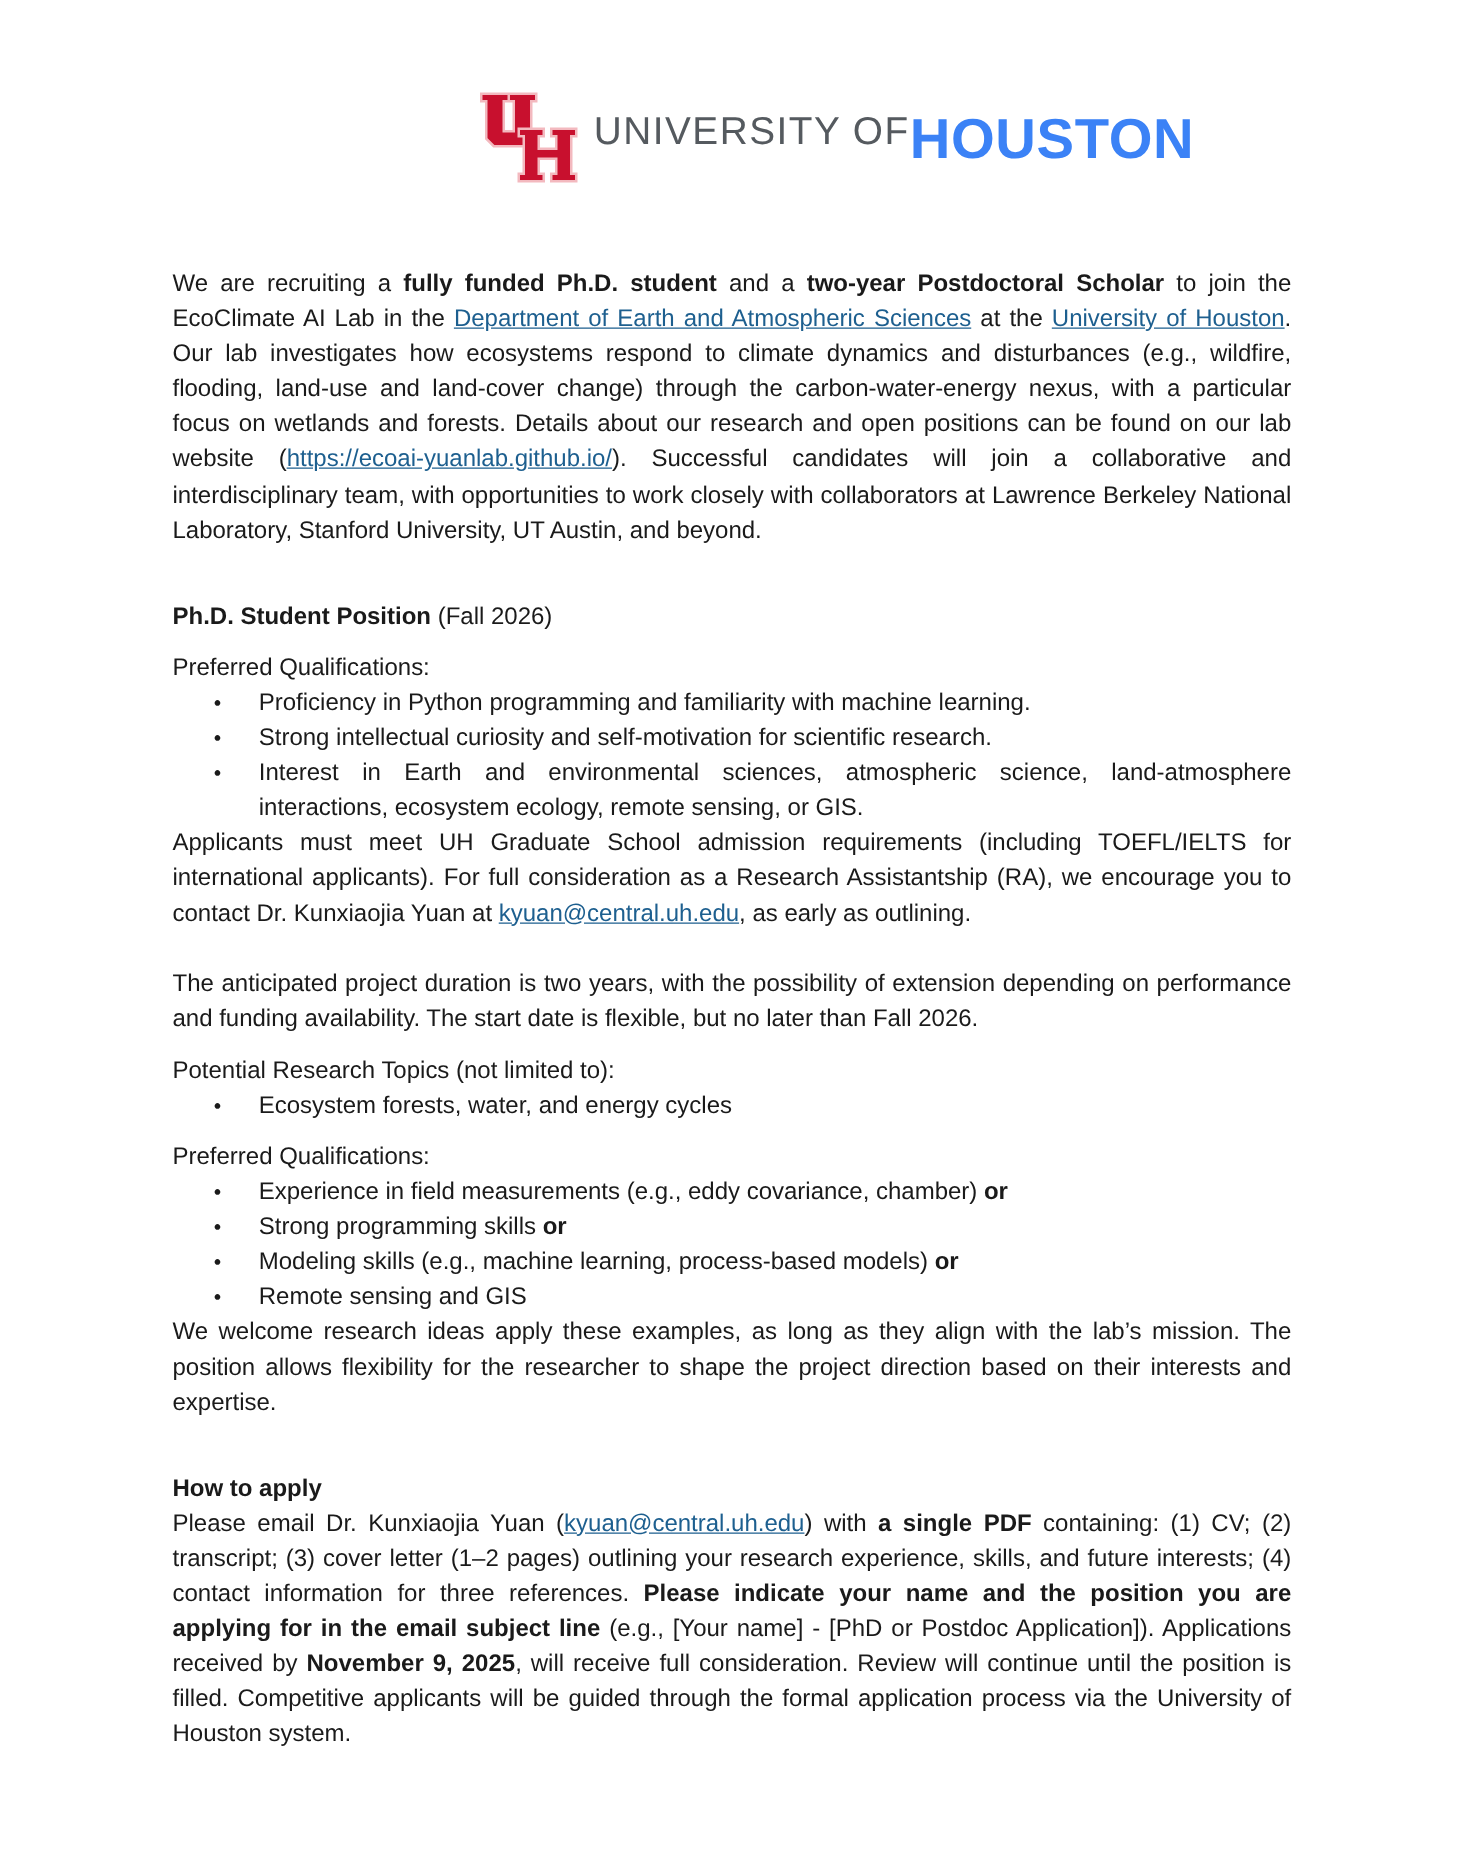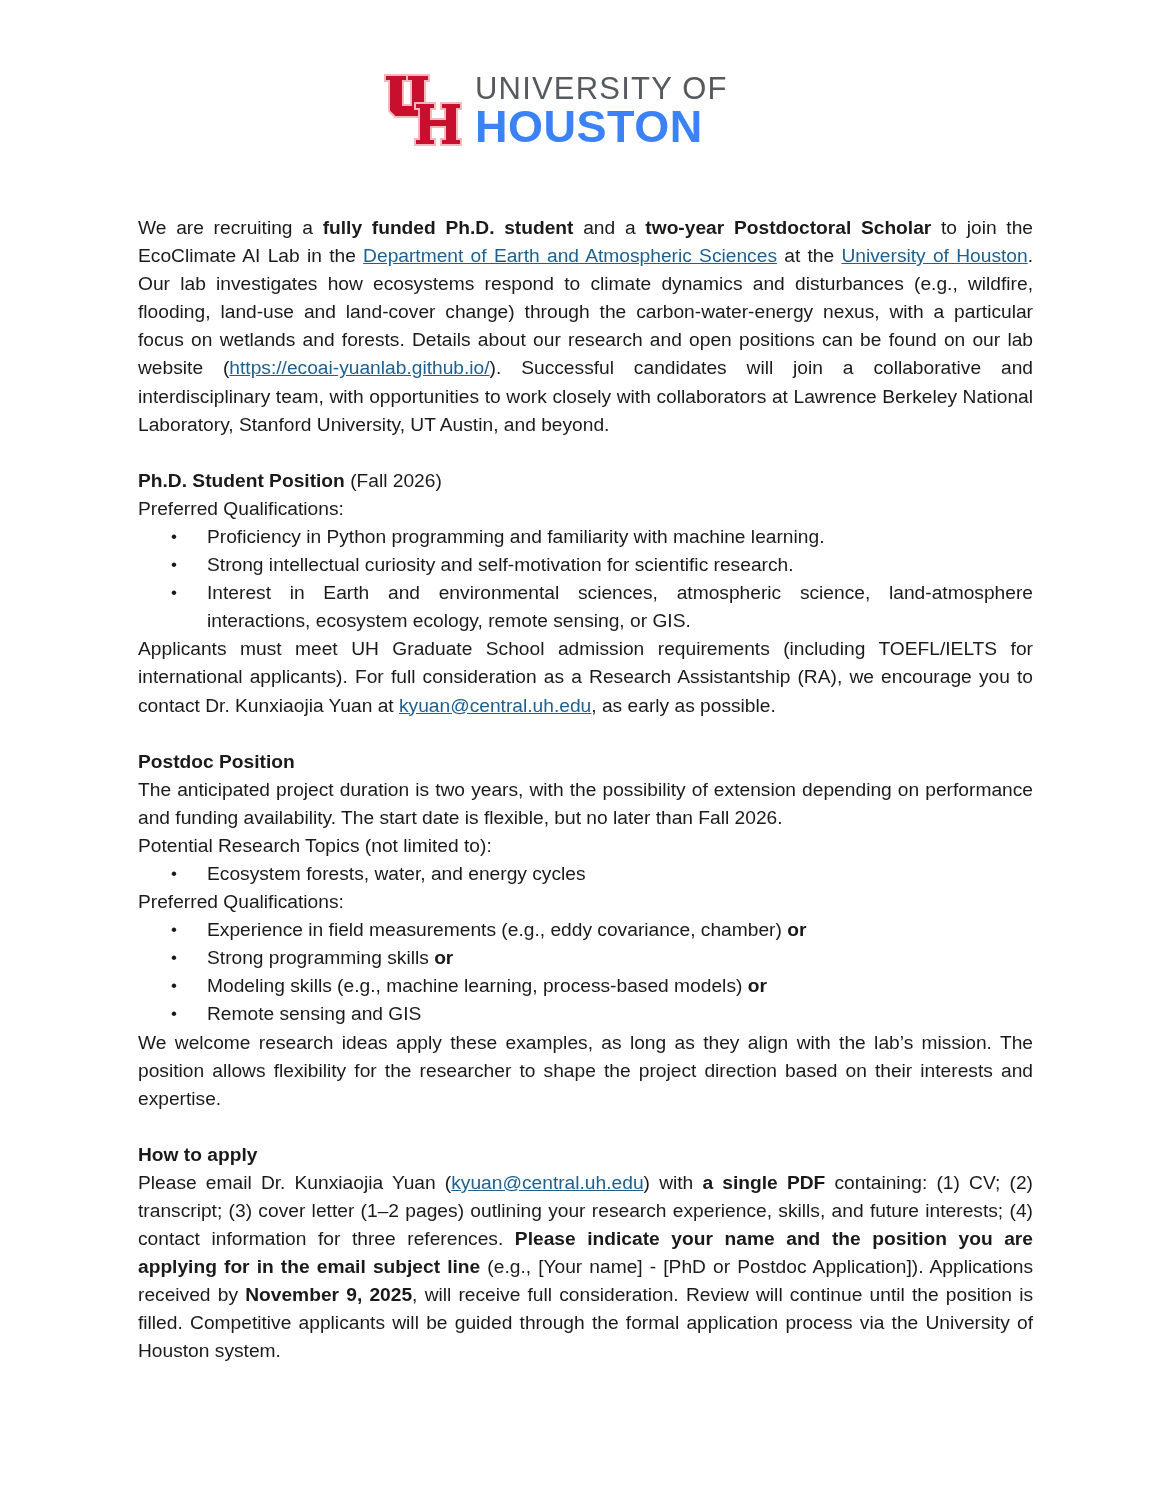--- a/index.html
+++ b/index.html
@@ -1,25 +1,25 @@
 <!DOCTYPE html>
 <html><head>
 <meta charset="utf-8">
 <style>
   html, body { margin: 0; padding: 0; background: #ffffff; }
   body { width: 1170px; height: 1491px; position: relative; overflow: hidden;
          font-family: "Liberation Sans", sans-serif; color: #1a1a1a; }
   .logo { position: absolute; left: 383px; top: 72px; height: 78px; display: flex; align-items: center; }
   .logo-mark { width: 82px; height: 76px; margin-right: 10px; }
-  .logo-text { display: flex; flex-direction: column; justify-content: center; }
+  .logo-text { display: flex; flex-direction: row; justify-content: center; }
   .logo-line1 { font-size: 31px; color: #555a5f; letter-spacing: 1.2px; line-height: 32px; font-weight: normal; }
   .logo-line2 { font-size: 45px; color: #3b82f6; font-weight: bold; letter-spacing: 0.5px; line-height: 44px; }
   .doc { position: absolute; left: 138px; top: 214px; width: 895px; font-size: 19.2px; line-height: 28.1px; }
   .p { text-align: justify; margin: 0; }
-  .p.left { text-align: left; }
+  .p.left { text-align: left; margin-top: 13px; }
   .gap { height: 28px; }
   b, .b { font-weight: bold; }
   a.link { color: #1d5f8f; text-decoration: underline; text-decoration-color: #1d5f8f; }
   ul { margin: 0; padding: 0; list-style: none; }
   li { position: relative; padding-left: 69px; text-align: justify; }
   li::before { content: "•"; position: absolute; left: 33px; top: 0; font-size: 17px; }
 </style>
 </head>
 <body>
 
@@ -43,27 +43,26 @@
   <div class="gap"></div>
 
   <section>
     <p class="p left"><b>Ph.D. Student Position</b><span> (Fall 2026)</span></p>
     <p class="p left">Preferred Qualifications:</p>
     <ul>
       <li>Proficiency in Python programming and familiarity with machine learning.</li>
       <li>Strong intellectual curiosity and self-motivation for scientific research.</li>
       <li>Interest in Earth and environmental sciences, atmospheric science, land-atmosphere interactions, ecosystem ecology, remote sensing, or GIS.</li>
     </ul>
-    <p class="p"><span>Applicants must meet UH Graduate School admission requirements (including TOEFL/IELTS for international applicants). For full consideration as a Research Assistantship (RA), we encourage you to contact Dr. Kunxiaojia Yuan at </span><a class="link">kyuan@central.uh.edu</a><span>, as early as possible.</span></p>
+    <p class="p"><span>Applicants must meet UH Graduate School admission requirements (including TOEFL/IELTS for international applicants). For full consideration as a Research Assistantship (RA), we encourage you to contact Dr. Kunxiaojia Yuan at </span><a class="link">kyuan@central.uh.edu</a><span>, as early as outlining.</span></p>
   </section>
 
   <div class="gap"></div>
 
   <section>
-    <p class="p left"><b>Postdoc Position</b></p>
     <p class="p">The anticipated project duration is two years, with the possibility of extension depending on performance and funding availability. The start date is flexible, but no later than Fall 2026.</p>
     <p class="p left">Potential Research Topics (not limited to):</p>
     <ul>
       <li>Ecosystem forests, water, and energy cycles</li>
     </ul>
     <p class="p left">Preferred Qualifications:</p>
     <ul>
       <li><span>Experience in field measurements (e.g., eddy covariance, chamber) </span><b>or</b></li>
       <li><span>Strong programming skills </span><b>or</b></li>
       <li><span>Modeling skills (e.g., machine learning, process-based models) </span><b>or</b></li>

